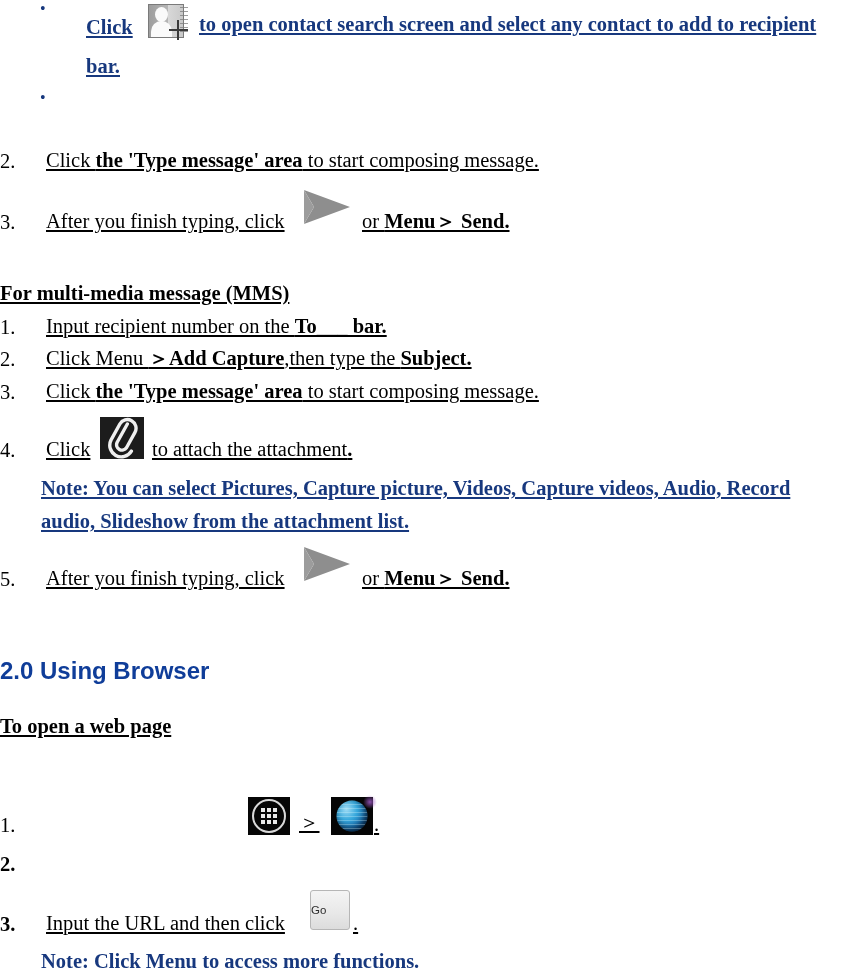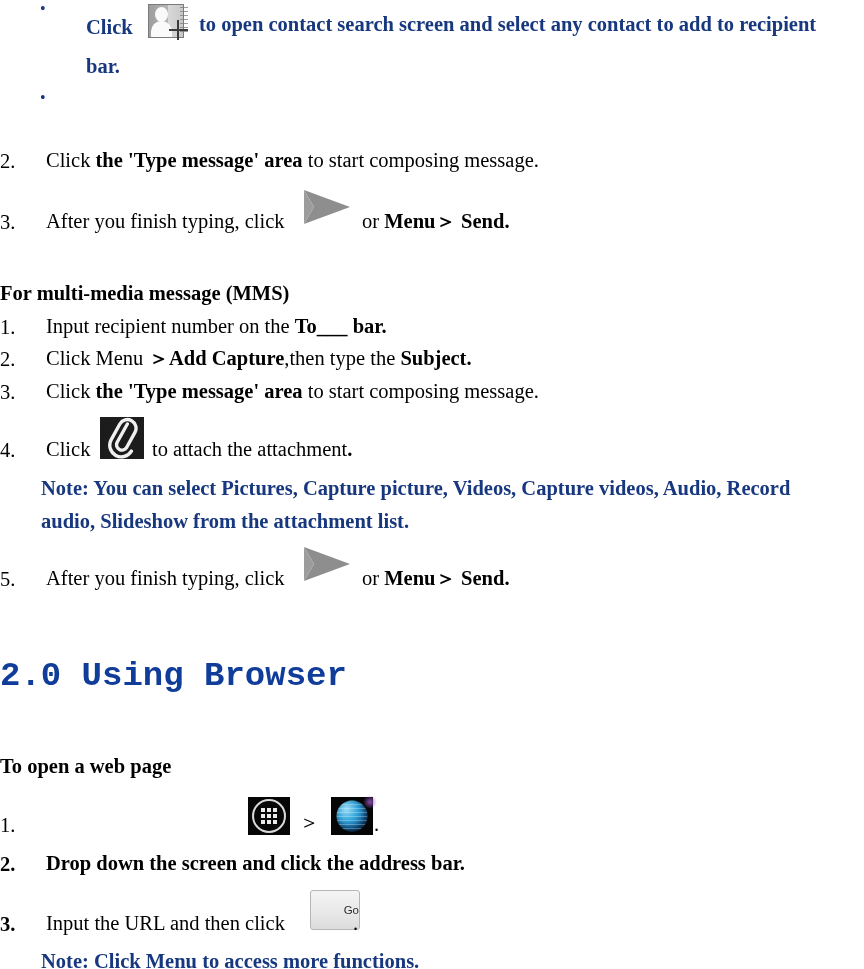--- a/index.html
+++ b/index.html
@@ -20,20 +20,21 @@
     width: 864px;
     height: 969px;
   }
 
   
   .line {
     position: absolute;
     font-size: 20.5px;
     line-height: 1.0;
     white-space: nowrap;
+    text-decoration: underline;
   }
   .bluebold { color: #17387E; font-weight: bold; }
   .b { font-weight: bold; }
 
   
   .num {
     position: absolute;
     font-size: 20.5px;
     left: 0px;
   }
@@ -48,23 +49,23 @@
   .bullet {
     position: absolute;
     font-size: 16px;
     color: #17387E;
     left: 40px;
   }
 
   
   .heading {
     position: absolute;
-    font-family: Liberation Mono, monospace;
+    font-family: Liberation Sans, sans-serif;
     font-weight: bold;
-    font-size: 34px;
+    font-size: 24px;
     color: #0F3D99;
     letter-spacing: 0px;
     white-space: nowrap;
   }
 
   
   .contact-icon {
     position: absolute;
     width: 42px;
     height: 36px;
@@ -186,29 +187,29 @@
     position: absolute;
     right: -4px; top: -2px;
     width: 14px; height: 14px;
     border-radius: 50%;
     background: radial-gradient(circle, rgba(160,90,200,.85) 0%, rgba(120,60,170,0) 70%);
   }
 
   
   .go-btn {
     position: absolute;
-    width: 50px;
+    width: 40px;
     height: 40px;
     background: linear-gradient(to bottom, #f4f4f4 0%, #e9e9e9 55%, #dcdcdc 100%);
     border: 1px solid #b6b6b6;
     border-radius: 3px;
     box-sizing: border-box;
     display: flex;
     align-items: center;
-    justify-content: flex-end;
+    justify-content: flex-start;
     font-family: "Liberation Sans", "DejaVu Sans", sans-serif;
     font-size: 11.5px;
     color: #2c2c2c;
   }
 </style>
 </head>
 <body>
 
 <div class="page">
 
@@ -277,21 +278,21 @@
     <svg width="54" height="40" viewBox="0 0 54 40">
       <polygon points="4,3 50,20 4,37 14,20" fill="#8e8e8e"></polygon>
       <polygon points="4,3 14,20 4,37" fill="#9c9c9c"></polygon>
     </svg>
   </span>
 
   <span class="line" style="left:362px; top:568px;"><span>or </span><span class="b">Menu＞ Send.</span></span>
 
   <h1 class="heading" style="left:0px; top:657px; margin:0;">2.0 Using Browser</h1>
 
-  <span class="line b" style="left:0px; top:756px;">To open a web page</span>
+  <span class="line b" style="left:0px; top:716px;">To open a web page</span>
 
   <span class="num" style="top:814px;">1.</span>
 
   <span class="drawer-icon" style="left:248px; top:797px;">
     <span class="ring"></span>
     <span class="grid">
       <i></i>
         <i></i>
         <i></i>
         <i></i>
@@ -308,21 +309,20 @@
   <span class="globe-icon" style="left:331px; top:797px;">
     <span class="ball">
       <span class="mer"></span>
     </span>
     <span class="purple"></span>
   </span>
 
   <span class="line" style="left:374px; top:814px;">.</span>
 
   <span class="numb" style="top:853px;">2.</span>
-  <span class="line b" style="left:46px; top:853px;">Drop down the screen and click the address bar.</span>
 
   <span class="numb" style="top:913px;">3.</span>
   <span class="line" style="left:46px; top:913px;">Input the URL and then click</span>
 
   <span class="go-btn" style="left:310px; top:890px;">
     <span>Go</span>
   </span>
 
   <span class="line" style="left:353px; top:913px;">.</span>
 

